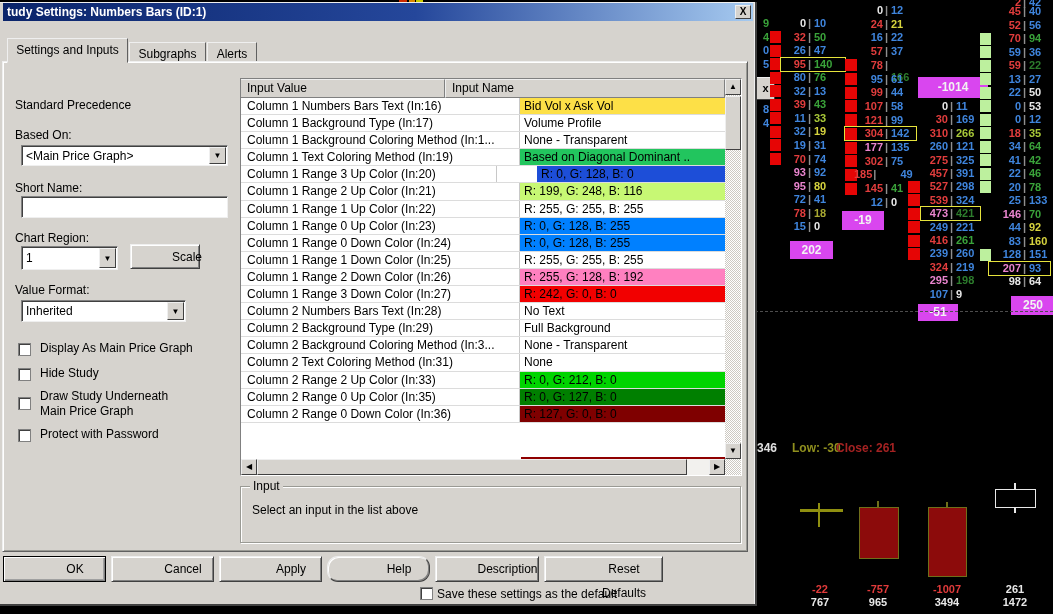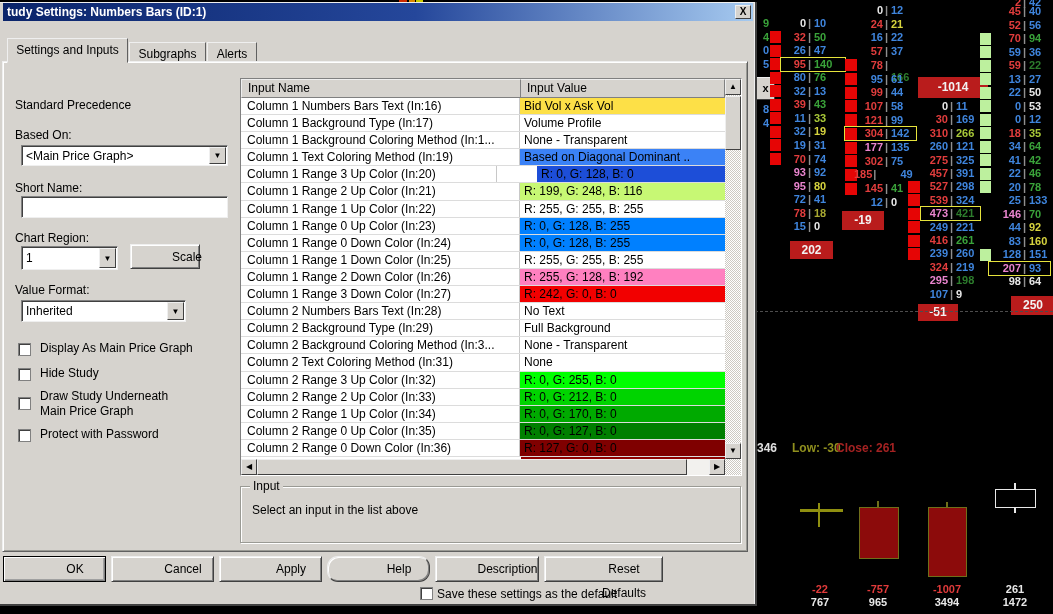--- a/index.html
+++ b/index.html
@@ -10,21 +10,21 @@
 
   
   .chart { position:absolute; inset:0; background:#000; z-index:1; }
   .fp-row { position:absolute; display:flex; height:13px; font:bold 11px "Liberation Sans",sans-serif; white-space:nowrap; }
   .fp-bid { text-align:right; }
   .fp-pipe { width:7px; text-align:center; color:#8f8f8f; }
   .fp-ask { text-align:left; padding-left:1px; }
   .fp-num { position:absolute; font:bold 11px "Liberation Sans",sans-serif; }
   .vbar { position:absolute; }
   .fp-box { position:absolute; border:1px solid #e6e33c; height:15px; }
-  .lblbox { position:absolute; background:#b91c1c; color:#f2f2f2; font:bold 12px "Liberation Sans",sans-serif; text-align:center; }
+  .lblbox { position:absolute; background:#d946ef; color:#f2f2f2; font:bold 12px "Liberation Sans",sans-serif; text-align:center; }
   .status-text { position:absolute; font:bold 12px "Liberation Sans",sans-serif; white-space:nowrap; }
   .cstat { position:absolute; width:60px; text-align:center; font:bold 11px "Liberation Sans",sans-serif; }
   .dash-line { position:absolute; border-top:1px dashed #4d4d4d; height:0; }
   .mini-close { position:absolute; background:#d6d3ce; border:1px solid; border-color:#efefef #404040 #404040 #efefef;
                 color:#000; font:bold 11px "Liberation Sans",sans-serif; text-align:center; line-height:20px; }
 
   
   .dialog { position:absolute; left:0; top:2px; width:757px; height:604px; background:#d6d3ce; z-index:2;
             border-right:2px solid #404040; border-bottom:2px solid #404040;
             box-shadow:inset 0 1px 0 #efefef, inset -1px 0 0 #efefef; font-size:12px; color:#000; }
@@ -549,39 +549,39 @@
         <div class="lbl" style="left: 40px; top: 364px;">Hide Study</div>
         <div class="checkbox" style="left: 18px; top: 395px;"></div>
         <div class="lbl" style="left: 40px; top: 387px;">Draw Study Underneath</div>
         <div class="lbl" style="left: 40px; top: 402px;">Main Price Graph</div>
         <div class="checkbox" style="left: 18px; top: 427px;"></div>
         <div class="lbl" style="left: 40px; top: 425px;">Protect with Password</div>
       </div>
 
     <div class="tbl">
       <div class="thead">
+        <div class="th" style="width:204px;border-left:none">Input Value</div>
         <div class="th" style="width:280px">Input Name</div>
-        <div class="th" style="width:204px;border-left:none">Input Value</div>
       </div>
       <div id="trows">
           <div class="trow">
             <div class="tcell tname">Column 1 Numbers Bars Text  (In:16)</div>
             <div class="tcell tvalue" style="background: #fde047;">Bid Vol x Ask Vol</div>
           </div>
           <div class="trow">
             <div class="tcell tname">Column 1 Background Type  (In:17)</div>
             <div class="tcell tvalue" style="background: rgb(255, 255, 255);">Volume Profile</div>
           </div>
           <div class="trow">
             <div class="tcell tname">Column 1 Background Coloring Method  (In:1...</div>
             <div class="tcell tvalue" style="background: rgb(255, 255, 255);">None - Transparent</div>
           </div>
           <div class="trow">
             <div class="tcell tname">Column 1 Text Coloring Method  (In:19)</div>
-            <div class="tcell tvalue" style="background: #3b82f6;">Based on Diagonal Dominant ..</div>
+            <div class="tcell tvalue" style="background: #22c55e;">Based on Diagonal Dominant ..</div>
           </div>
           <div class="trow">
             <div class="tcell tname">Column 1 Range 3 Up Color  (In:20)</div>
             <div class="tcell tvalue" style="background: #1d4ed8; margin-left: 40px;">R: 0, G: 128, B: 0</div>
           </div>
           <div class="trow">
             <div class="tcell tname">Column 1 Range 2 Up Color  (In:21)</div>
             <div class="tcell tvalue" style="background: rgb(199, 248, 116);">R: 199, G: 248, B: 116</div>
           </div>
           <div class="trow">
@@ -618,30 +618,22 @@
           </div>
           <div class="trow">
             <div class="tcell tname">Column 2 Background Coloring Method  (In:3...</div>
             <div class="tcell tvalue" style="background: rgb(255, 255, 255);">None - Transparent</div>
           </div>
           <div class="trow">
             <div class="tcell tname">Column 2 Text Coloring Method  (In:31)</div>
             <div class="tcell tvalue" style="background: rgb(255, 255, 255);">None</div>
           </div>
           <div class="trow">
-            <div class="tcell tname">Column 2 Range 3 Up Color  (In:32)</div>
-            <div class="tcell tvalue" style="background: rgb(0, 255, 0);">R: 0, G: 255, B: 0</div>
-          </div>
-          <div class="trow">
             <div class="tcell tname">Column 2 Range 2 Up Color  (In:33)</div>
             <div class="tcell tvalue" style="background: rgb(0, 212, 0);">R: 0, G: 212, B: 0</div>
-          </div>
-          <div class="trow">
-            <div class="tcell tname">Column 2 Range 1 Up Color  (In:34)</div>
-            <div class="tcell tvalue" style="background: rgb(0, 170, 0);">R: 0, G: 170, B: 0</div>
           </div>
           <div class="trow">
             <div class="tcell tname">Column 2 Range 0 Up Color  (In:35)</div>
             <div class="tcell tvalue" style="background: rgb(0, 127, 0);">R: 0, G: 127, B: 0</div>
           </div>
           <div class="trow">
             <div class="tcell tname">Column 2 Range 0 Down Color  (In:36)</div>
             <div class="tcell tvalue" style="background: rgb(127, 0, 0);">R: 127, G: 0, B: 0</div>
           </div>
         </div>

